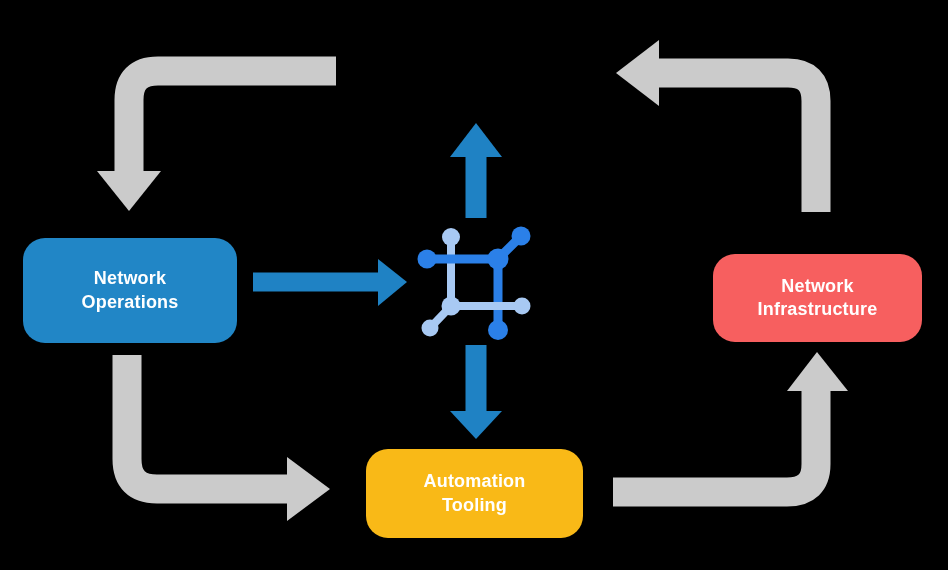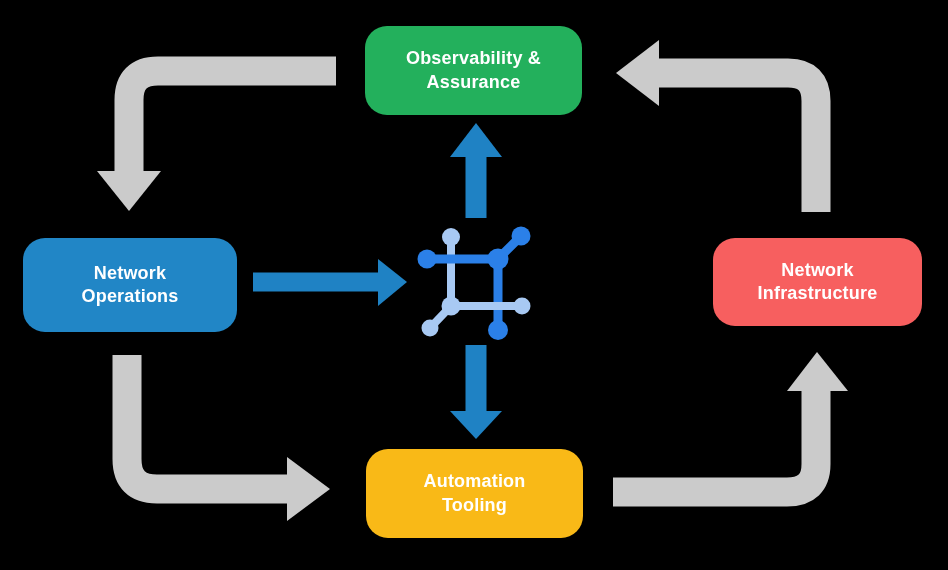--- a/index.html
+++ b/index.html
@@ -18,21 +18,21 @@
     text-align:center;
     color:#fff;
     font-size:18px;
     font-weight:600;
     line-height:1.3;
     letter-spacing:.2px;
     box-sizing:border-box;
     padding:0 24px;
   }
   .node-observability{left:365px;top:26px;width:217px;height:89px;}
-  .node-operations{left:23px;top:238px;width:214px;height:94px;}
+  .node-operations{left:23px;top:238px;width:214px;height:105px;}
   .node-infrastructure{left:713px;top:238px;width:209px;height:88px;}
   .node-automation{left:366px;top:449px;width:217px;height:89px;}
 
   .tube-gray{stroke:var(--arrow_gray);fill:none;stroke-width:29px;}
   .head-gray{fill:var(--arrow_gray);stroke:none;}
   .tube-blue{stroke:var(--arrow_blue);fill:none;}
   .head-blue{fill:var(--arrow_blue);stroke:none;}
   .icon-dark-line{stroke:var(--icon_dark_blue);stroke-width:9px;stroke-linecap:round;}
   .icon-dark-fill{fill:var(--icon_dark_blue);}
   .icon-light-line{stroke:var(--icon_light_blue);stroke-width:8px;stroke-linecap:round;}
@@ -89,29 +89,26 @@
       <circle class="icon-dark-fill" cx="80" cy="108" r="10"></circle>
 
       <line class="icon-light-line" x1="33" y1="84" x2="104" y2="84"></line>
       <circle class="icon-light-fill" cx="104" cy="84" r="8.5"></circle>
       <line class="icon-light-line" x1="33" y1="84" x2="12" y2="106"></line>
       <circle class="icon-light-fill" cx="33" cy="84" r="9.5"></circle>
       <circle class="icon-light-fill" cx="12" cy="106" r="8.5"></circle>
     </g>
   </svg>
 
-  <div class="node node-observability" style="background: rgb(35, 176, 92);">
-    <span>Observability &amp; Assurance</span>
-  </div>
 
   <div class="node node-operations" style="background: rgb(33, 134, 198);">
     <span>Network Operations</span>
   </div>
 
-  <div class="node node-infrastructure" style="background: rgb(247, 95, 95);">
+  <div class="node node-infrastructure" style="background: rgb(247, 95, 95); margin-top: 16px;">
     <span>Network Infrastructure</span>
   </div>
 
   <div class="node node-automation" style="background: rgb(249, 185, 23); align-items: center;">
     <span>Automation Tooling</span>
   </div>
 
 </div>
 
 </body></html>

